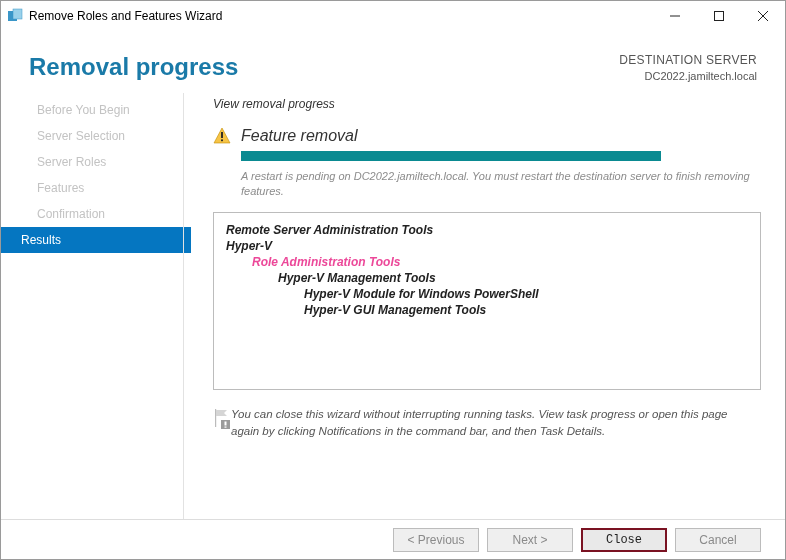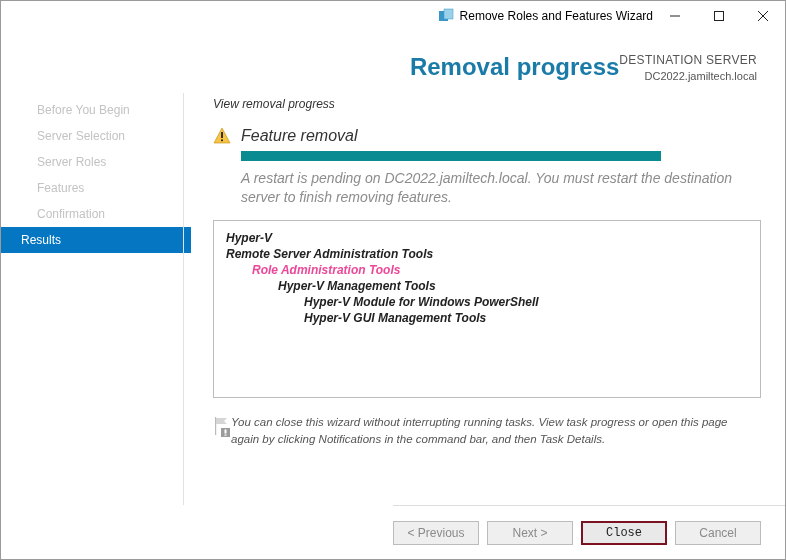--- a/index.html
+++ b/index.html
@@ -1,17 +1,17 @@
 <!DOCTYPE html>
 <html><head>
 <meta charset="utf-8">
 <style>
   * { box-sizing: border-box; margin: 0; padding: 0; }
   body { font-family: "Segoe UI", Tahoma, sans-serif; font-size: 12px; background: #fff; width: 786px; height: 560px; overflow: hidden; }
-  .window { width: 786px; height: 560px; border: 1px solid #9a9a9a; display: flex; flex-direction: column; background: #fff; align-items: flex-end; }
+  .window { width: 786px; height: 560px; border: 1px solid #9a9a9a; display: flex; flex-direction: column; background: #fff; }
   .titlebar { height: 30px; display: flex; align-items: center; padding: 0 0 0 6px; background: #fff; }
   .titlebar .icon { width: 16px; height: 16px; margin-right: 6px; }
   .titlebar .title { flex: 1; font-size: 12px; color: #000; }
   .winbtns { display: flex; }
   .winbtn { width: 44px; height: 30px; display: flex; align-items: center; justify-content: center; }
   .winbtn svg { stroke: #222; }
   .header { padding: 22px 28px 10px 28px; display: flex; align-items: flex-start; }
   .header h1 { font-size: 24px; font-weight: 700; color: #1a7aa8; flex: 1; }
   .destinfo { text-align: right; font-size: 11px; color: #555; line-height: 1.3; }
   .destinfo .lbl { font-size: 12px; letter-spacing: 0.3px; }
@@ -20,30 +20,30 @@
   .sidestep { height: 26px; line-height: 26px; padding-left: 36px; font-size: 12px; color: #c3c3c3; white-space: nowrap; }
   .sidestep.active { background: #0576c1; color: #fff; padding-left: 20px; }
   .sidewrap { position: relative; }
   .sidevl { position: absolute; left: 182px; top: 0; bottom: 0; width: 1px; background: #e2e2e2; }
   .main { flex: 1; padding: 4px 10px 0 22px; display: flex; flex-direction: column; font-style: italic; }
   .viewlbl { font-size: 12px; color: #333; margin-bottom: 16px; }
   .statusrow { display: flex; align-items: center; gap: 10px; margin-bottom: 6px; }
   .warntri { width: 18px; height: 18px; }
   .statustxt { font-size: 16px; color: #333; }
   .progressbar { height: 10px; background: #0a8a91; margin: 0 0 8px 28px; width: 420px; }
-  .restartmsg { font-size: 14px; color: #8c8c8c; margin: 0 0 12px 28px; line-height: 1.4; }
+  .restartmsg { font-size: 11px; color: #8c8c8c; margin: 0 0 12px 28px; line-height: 1.4; }
   .resultbox { border: 1px solid #bcbcbc; padding: 10px 12px; height: 178px; overflow: auto; font-size: 12px; }
   .resultbox .l0 { font-weight: 600; margin-bottom: 2px; color: #222; }
   .resultbox .l1 { padding-left: 26px; font-weight: 600; color: #ec4899; margin-bottom: 2px; }
   .resultbox .l2 { padding-left: 52px; font-weight: 600; color: #222; margin-bottom: 2px; }
   .resultbox .l3 { padding-left: 78px; font-weight: 600; color: #222; margin-bottom: 2px; }
   .hintrow { display: flex; margin-top: 16px; padding-right: 6px; }
   .flagicon { width: 18px; height: 22px; flex-shrink: 0; margin-top: 2px; }
   .hinttxt { font-size: 11.5px; color: #555; line-height: 1.5; }
-  .footer { height: 54px; border-top: 1px solid #ddd; display: flex; align-items: center; justify-content: flex-end; gap: 8px; padding-right: 24px; }
+  .footer { height: 40px; border-top: 1px solid #ddd; display: flex; align-items: center; justify-content: flex-end; gap: 8px; padding-right: 24px; }
   .btn { min-width: 86px; height: 24px; border: 1px solid #bcbcbc; background: #efefef; color: #8a8a8a; font-size: 12px; font-family: inherit; }
   .btn.enabled { color: #222; font-family: Liberation Mono, monospace; }
   .btn.primary { border: 2px solid #7a1222; color: #222; background: #e9e9e9; }
 </style>
 </head>
 <body>
 
 <div class="window">
 
   <div class="titlebar">
@@ -107,22 +107,22 @@
             </svg>
         </span>
         <span class="statustxt">Feature removal</span>
       </div>
 
       <div class="progressbar"></div>
 
       <div class="restartmsg">A restart is pending on DC2022.jamiltech.local. You must restart the destination server to finish removing features.</div>
 
       <div class="resultbox">
+        <div class="l0">Remote Server Administration Tools</div>
         <div class="l0">Hyper-V</div>
-        <div class="l0">Remote Server Administration Tools</div>
         <div class="l1">Role Administration Tools</div>
         <div class="l2">Hyper-V Management Tools</div>
         <div class="l3">Hyper-V Module for Windows PowerShell</div>
         <div class="l3">Hyper-V GUI Management Tools</div>
       </div>
 
       <div class="hintrow">
         <span class="flagicon">
           <svg viewBox="0 0 18 22" width="18" height="22">
               <rect x="2" y="1" width="1.2" height="18" fill="#bbb"></rect>

